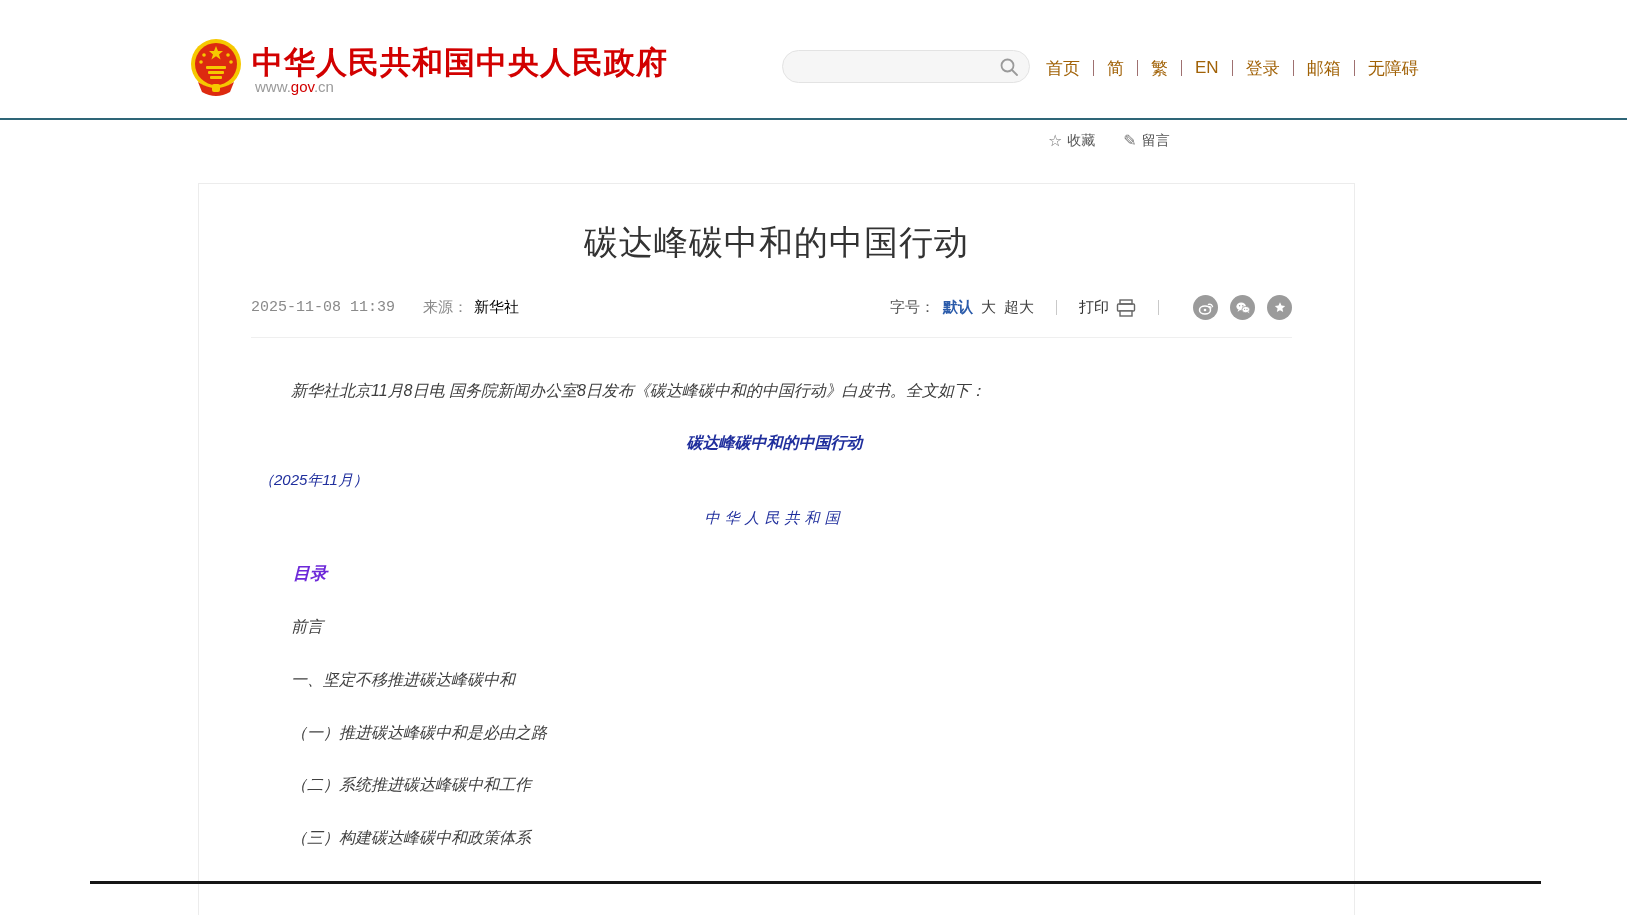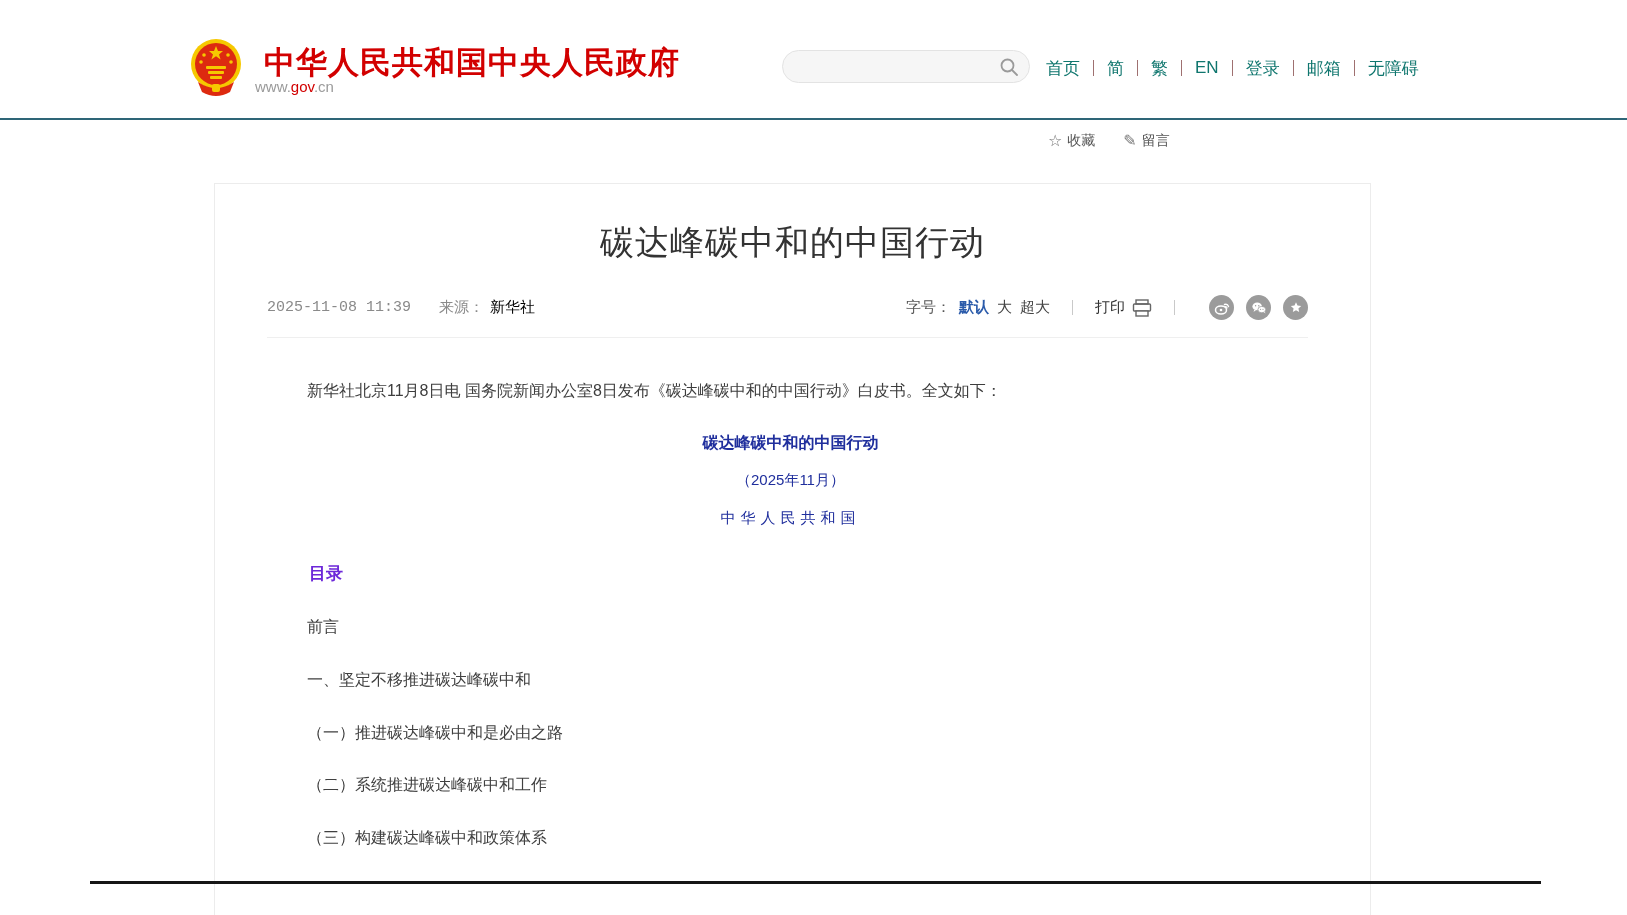--- a/index.html
+++ b/index.html
@@ -3,46 +3,46 @@
 <meta charset="utf-8">
 <style>
   * { margin: 0; padding: 0; box-sizing: border-box; }
   html, body { width: 1627px; height: 915px; overflow: hidden; background: #fff;
     font-family: "Liberation Sans", "DejaVu Sans", sans-serif; }
   .page { position: relative; width: 1627px; height: 915px; background: #fff; }
 
   
   .header { position: absolute; top: 0; left: 0; width: 100%; height: 118px; background: #fff; }
   .emblem { position: absolute; left: 190px; top: 38px; width: 52px; height: 58px; }
-  .site-title { position: absolute; left: 264px; top: 42px; font-size: 31px; font-weight: bold;
+  .site-title { position: absolute; left: 252px; top: 42px; font-size: 31px; font-weight: bold;
     color: #d20000; letter-spacing: 1px; white-space: nowrap; }
   .site-url { position: absolute; left: 255px; top: 78px; font-size: 15px; color: #9a9a9a; }
   .site-url .red { color: #d20000; }
 
   .search-box { position: absolute; left: 782px; top: 50px; width: 248px; height: 33px;
     background: #f6f6f6; border: 1px solid #e3e3e3; border-radius: 17px; display: flex; align-items: center; }
   .search-box input { flex: 1; border: none; outline: none; background: transparent;
     padding: 0 8px 0 16px; font-size: 14px; color: #333; }
   .search-icon { width: 20px; height: 20px; margin-right: 10px; cursor: pointer; }
 
   .top-nav { position: absolute; left: 1046px; top: 56px; height: 24px; display: flex;
     align-items: center; font-size: 17px; color: #333; white-space: nowrap; }
-  .top-nav a { color: #0f766e; text-decoration: none; cursor: pointer; }
+  .top-nav a { color: #a16207; text-decoration: none; cursor: pointer; }
   .vsep { display: inline-block; width: 0; height: 16px; border-left: 1px solid #9f7070; margin: 0 13px; }
 
   .teal-line { position: absolute; left: 0; top: 118px; width: 100%; height: 2px; background: #2e6577; }
 
   
   .quickbar { position: absolute; left: 1048px; top: 131px; display: flex; align-items: center;
     font-size: 14px; color: #555; }
   .quickbar .item { display: flex; align-items: center; margin-right: 28px; cursor: pointer; }
   .quickbar .glyph { font-size: 16px; color: #777; margin-right: 5px; }
 
   
-  .card { position: absolute; left: 214px; top: 183px; width: 1157px; height: 732px;
+  .card { position: absolute; left: 198px; top: 183px; width: 1157px; height: 732px;
     background: #fff; border: 1px solid #ececec; border-bottom: none; }
 
   .article-title { margin-top: 36px; text-align: center; font-size: 34px; font-weight: 400;
     color: #333; letter-spacing: 1px; }
 
   .meta-row { margin: 40px 62px 0 52px; height: 32px; display: flex; align-items: center;
     justify-content: space-between; border-bottom: 1px solid #efefef; padding-bottom: 28px;
     font-size: 15px; color: #8a8a8a; }
   .meta-left { display: flex; align-items: center; white-space: nowrap; }
   .meta-left .date { font-family: "Liberation Mono", "DejaVu Sans Mono", monospace; letter-spacing: 0; }
@@ -54,25 +54,25 @@
   .fs-option.active { color: #2b5baa; font-weight: bold; }
   .meta-sep { display: inline-block; width: 0; height: 15px; border-left: 1px solid #c9c9c9; margin: 0 22px; }
   .print-wrap { display: flex; align-items: center; cursor: pointer; color: #333; }
   .print-icon { width: 20px; height: 18px; margin-left: 7px; }
   .share-circle { width: 25px; height: 25px; border-radius: 50%; background: #9b9b9b;
     margin-left: 12px; display: flex; align-items: center; justify-content: center; cursor: pointer; }
   .share-circle svg { width: 16px; height: 16px; }
 
   
   .body-text { padding: 0 64px 0 60px; margin-top: 40px; font-size: 16px; color: #3d3d3d; }
-  .body-text p { text-indent: 2em; line-height: 1.6; }
+  .body-text p { text-indent: 2em; line-height: 1.6; font-style: italic; }
   .lead { margin-bottom: 18px; }
   .doc-title { text-align: center; text-indent: 0 !important; font-size: 16px; font-weight: bold;
     color: #202f9d; margin-top: 26px; }
-  .doc-sub { text-align: center; text-indent: 0 !important; font-size: 15px; color: #202f9d; margin-top: 13px; }
+  .doc-sub { text-align: left; text-indent: 0 !important; font-size: 15px; color: #202f9d; margin-top: 13px; }
   .doc-org { text-align: center; text-indent: 0 !important; font-size: 15px; color: #202f9d;
     margin-top: 14px; font-family: "DejaVu Serif", "Liberation Serif", serif; letter-spacing: 5px; }
   .toc-heading { font-size: 17px; font-weight: bold; color: #6d28d9; margin-top: 30px; }
   .toc-item { margin-top: 27px; color: #404040; }
 
   .bottom-line { position: absolute; left: 90px; top: 881px; width: 1451px; height: 3px; background: #161616; }
 </style>
 </head>
 <body>
 

